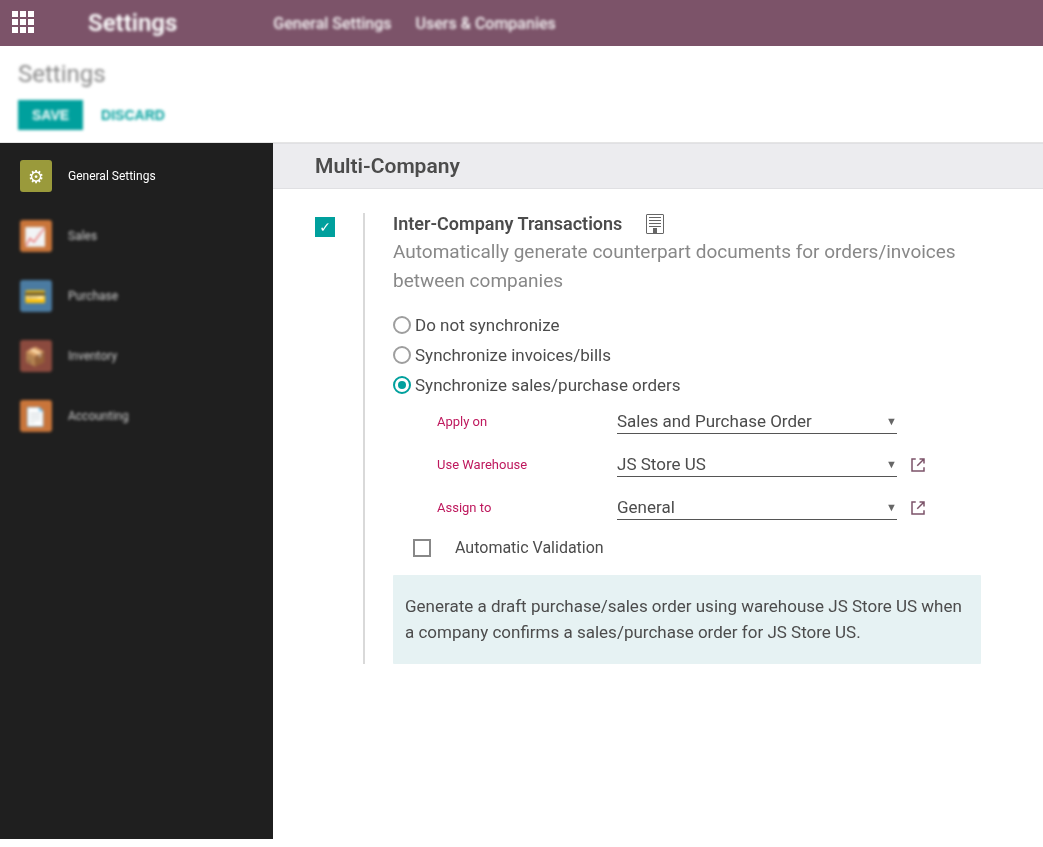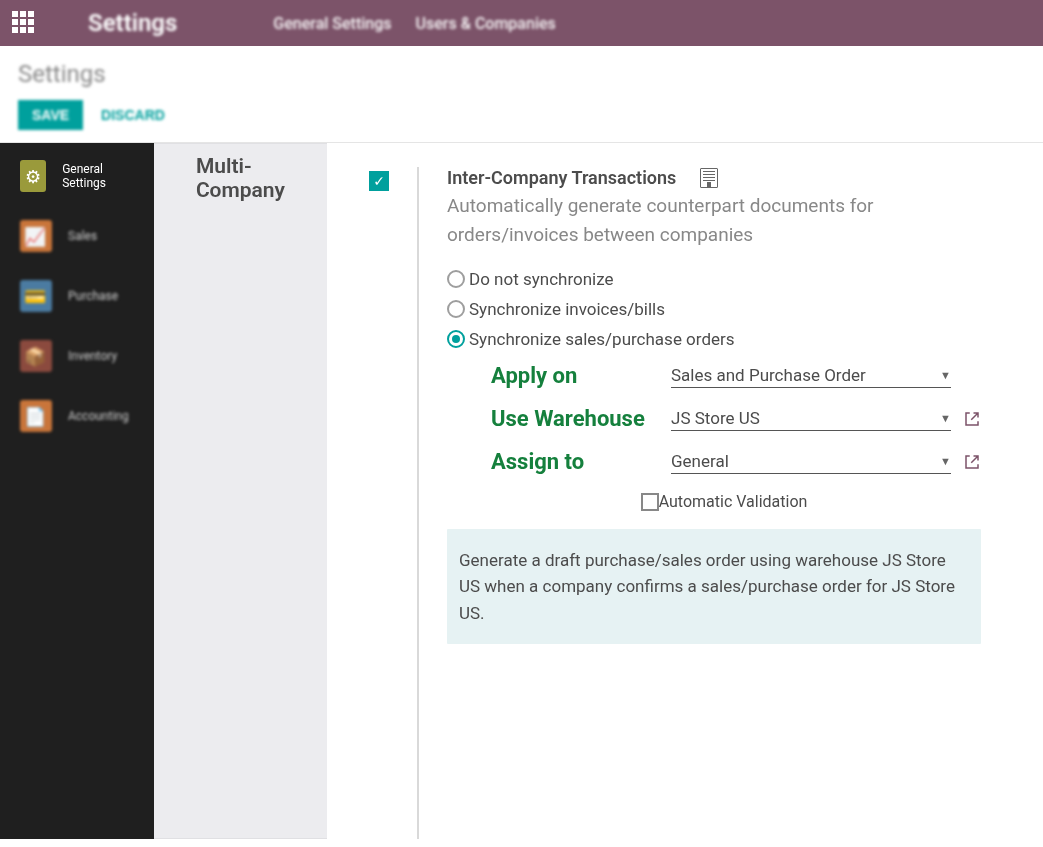--- a/index.html
+++ b/index.html
@@ -25,21 +25,21 @@
 .side-item.active { filter: none; }
 .side-item .side-icon { width: 32px; height: 32px; border-radius: 3px; display: flex; align-items: center; justify-content: center; font-size: 18px; color: #fff; }
 .side-item .side-label { color: #ccc; font-size: 12px; }
 .side-item.active .side-label { color: #fff; }
 .ic-gear { background: #9a9a3b; }
 .ic-sales { background: #c9753a; }
 .ic-purchase { background: #4b7ba1; }
 .ic-inventory { background: #8b4a3e; }
 .ic-accounting { background: #c9753a; }
 
-.content { flex: 1; display: flex; flex-direction: row; }
+.content { flex: 1; display: flex; flex-direction: column; }
 .section-header { background: #ececef; padding: 10px 42px; font-size: 21px; font-weight: 600; color: #4c4c4c; border-top: 1px solid #e0e0e3; border-bottom: 1px solid #e0e0e3; }
 
 .setting { display: flex; padding: 24px 42px 0 42px; gap: 28px; }
 .chk-wrap { padding-top: 4px; }
 .chk { width: 20px; height: 20px; background: #00A09D; display: flex; align-items: center; justify-content: center; color: #fff; font-size: 14px; cursor: pointer; }
 .divider { width: 2px; background: #d9d9d9; align-self: stretch; }
 .setting-body { flex: 1; padding-right: 20px; }
 .setting-title { font-size: 18px; font-weight: 600; color: #4c4c4c; display: flex; align-items: center; gap: 24px; }
 .building-icon { width: 18px; height: 20px; border: 1.5px solid #666; border-radius: 1px; position: relative; display: inline-block; }
 .building-icon::before { content: ""; position: absolute; inset: 2px 2px 6px 2px; background: repeating-linear-gradient(#666 0 1px, transparent 1px 3px); }
@@ -48,27 +48,27 @@
 
 .radios { margin: 20px 0 0 0; }
 .radio-row { display: flex; align-items: center; gap: 4px; margin-bottom: 10px; cursor: pointer; }
 .radio { width: 18px; height: 18px; border: 2px solid #9e9e9e; border-radius: 50%; position: relative; }
 .radio.checked { border-color: #00A09D; }
 .radio.checked::after { content: ""; position: absolute; inset: 3px; background: #00A09D; border-radius: 50%; }
 .radio-label { font-size: 17px; color: #4c4c4c; }
 
 .fields { margin: 14px 0 0 44px; }
 .field-row { display: flex; align-items: center; margin-bottom: 18px; }
-.field-label { width: 180px; font-size: 22px; color: #15803d; font-weight: bold; }
+.field-label { width: 180px; font-size: 13px; color: #be185d; }
 .field-input { width: 280px; border: none; border-bottom: 1px solid #555; padding: 2px 0; display: flex; justify-content: space-between; align-items: center; font-size: 17px; color: #4c4c4c; cursor: pointer; }
 .caret { font-size: 11px; color: #666; }
 .ext-link { margin-left: 12px; width: 18px; height: 18px; cursor: pointer; position: relative; }
 .ext-link svg { width: 18px; height: 18px; stroke: #7C5369; fill: none; stroke-width: 2; }
 
-.auto-valid { display: flex; align-items: center; margin: 6px 0 0 20px; justify-content: center; }
+.auto-valid { display: flex; align-items: center; gap: 24px; margin: 6px 0 0 20px; }
 .box { width: 18px; height: 18px; border: 2px solid #888; cursor: pointer; }
 
 .info-box { background: #e6f2f3; padding: 18px 12px; margin-top: 18px; font-size: 17px; color: #4c4c4c; line-height: 1.55; border-radius: 1px; }
 </style>
 </head>
 <body>
 
 <div class="top-nav">
   <div class="apps-icon">
       <div></div>

